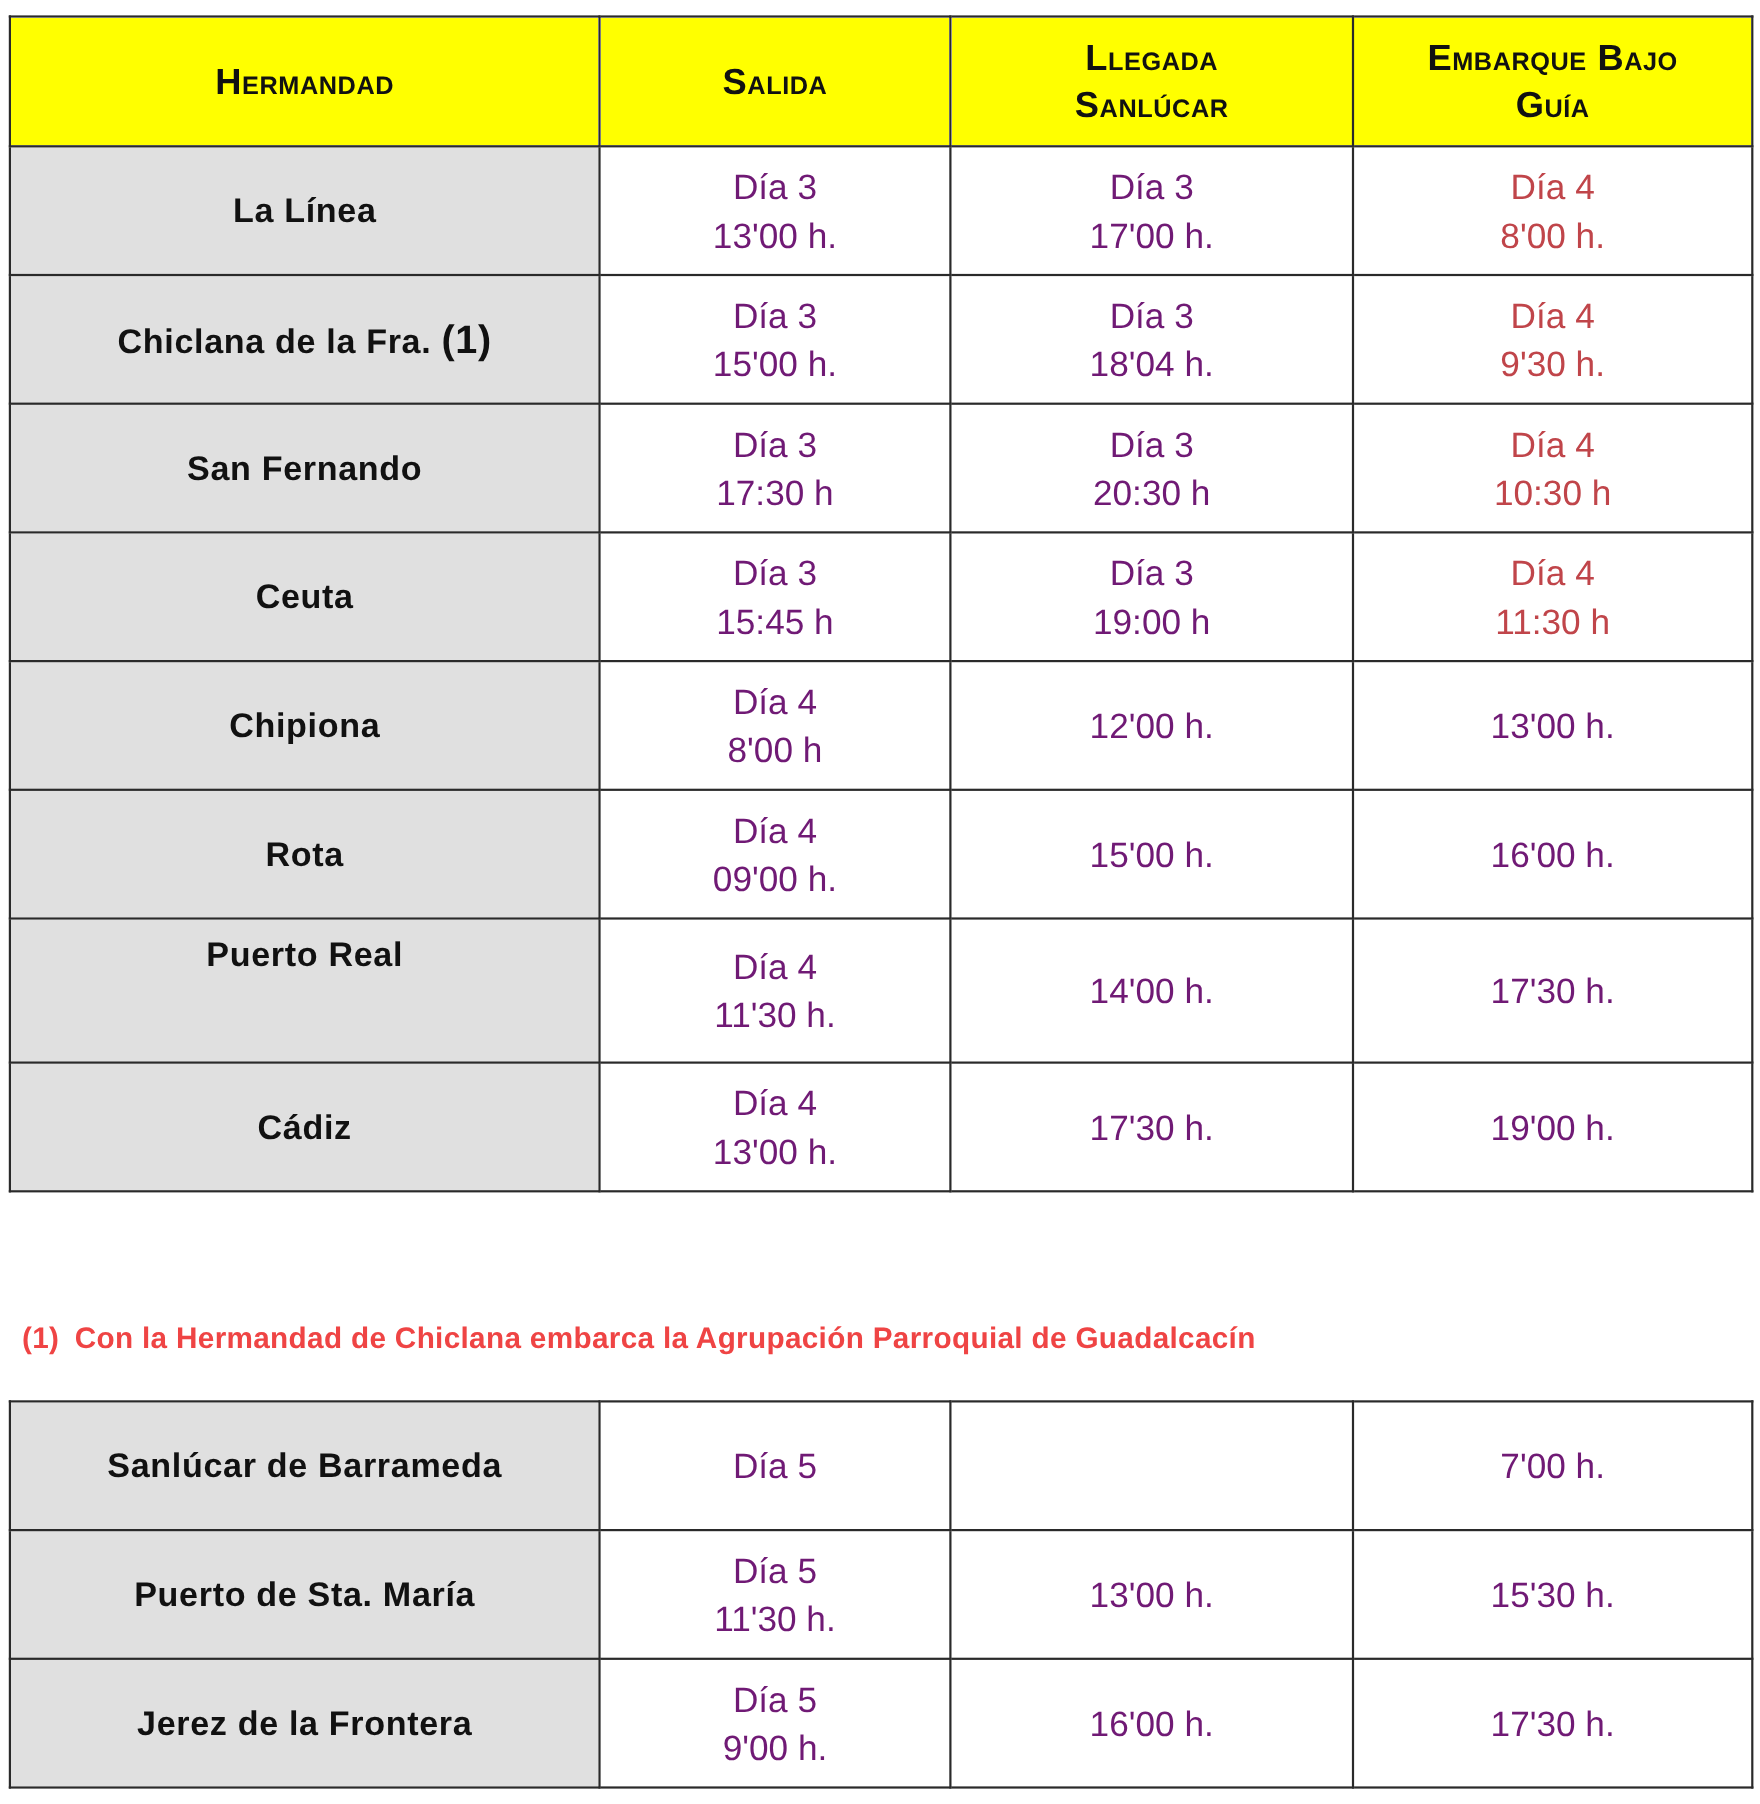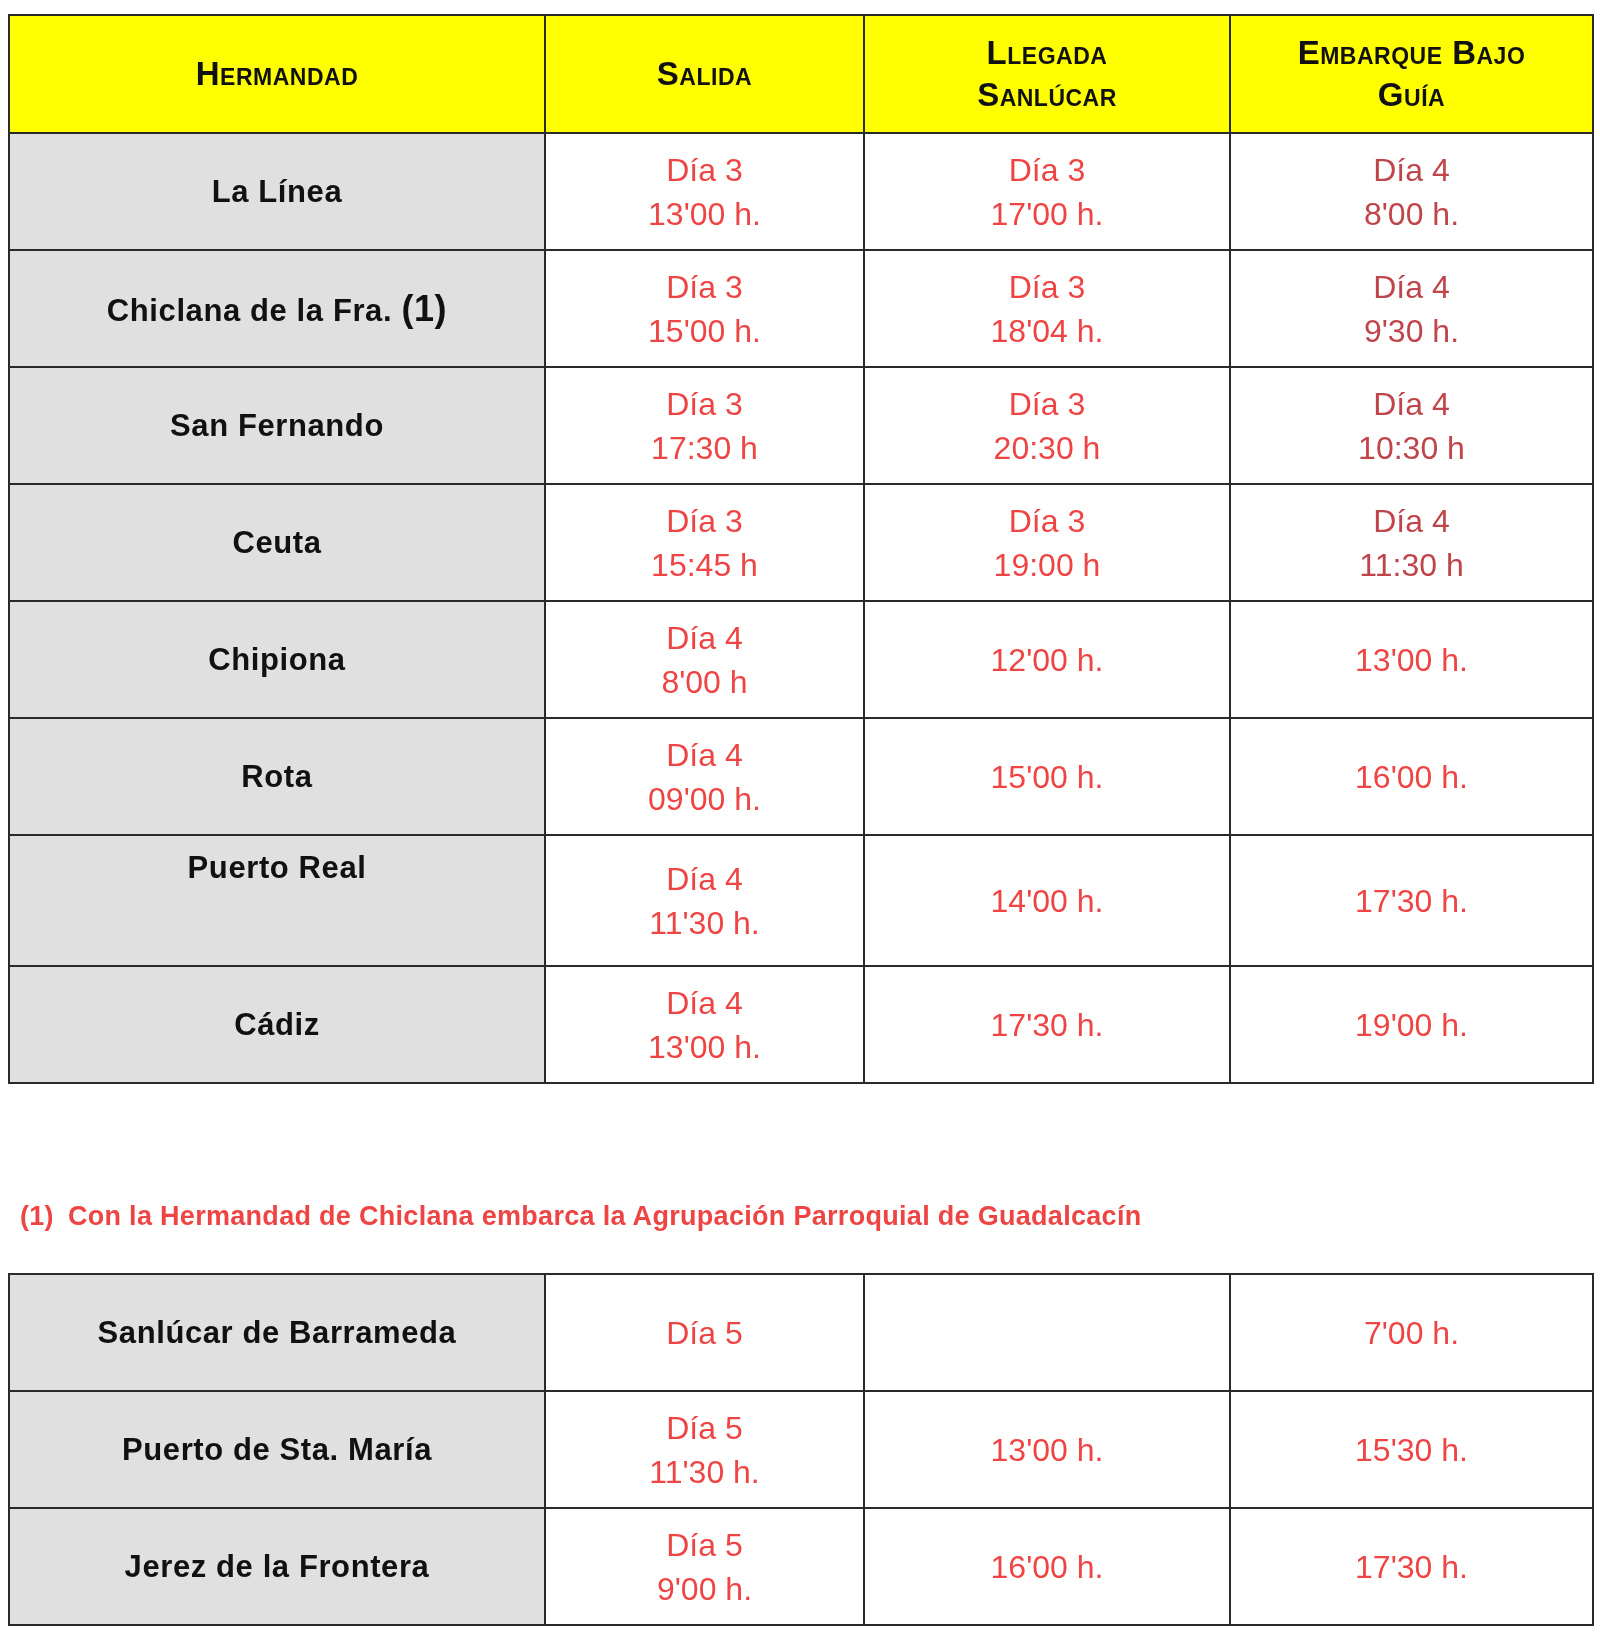--- a/index.html
+++ b/index.html
@@ -60,21 +60,21 @@
       vertical-align: top;
       padding-top: 14px;
     }
     td.name-cell .note-ref {
       font-size: 36px;
     }
     td.time-cell {
       background: #ffffff;
       font-size: 32px;
       line-height: 44px;
-      color: #ef4444;
+      color: #701a75;
     }
     td.time-cell.highlight {
       color: #c0454a;
     }
     .line { display: block; }
 
     .footnote {
       position: absolute;
       left: 20px;
       top: 1201px;

